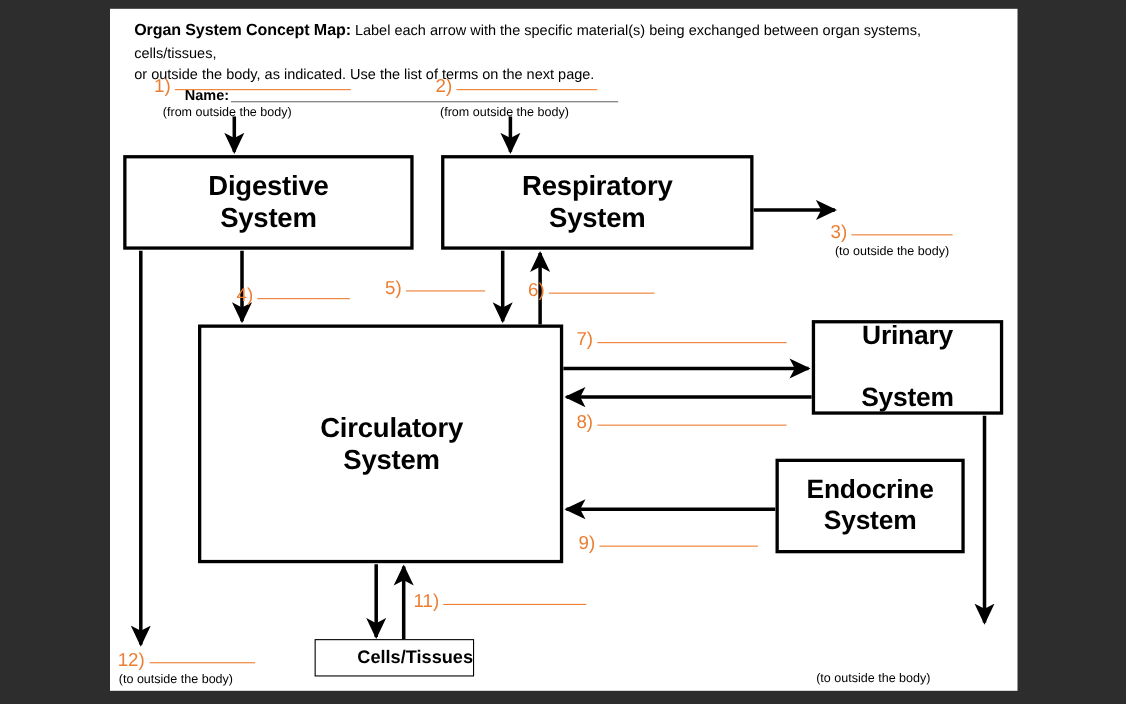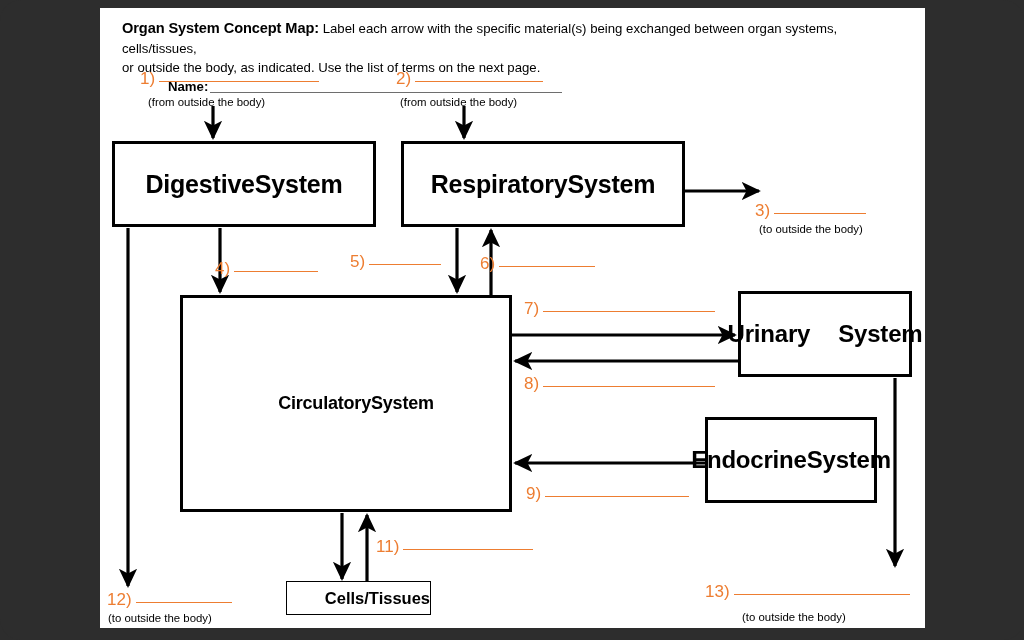--- a/index.html
+++ b/index.html
@@ -52,32 +52,32 @@
     vertical-align: -2px;
     margin-left: 2px;
   }
   
   .sysbox {
     position: absolute;
     box-sizing: border-box;
     border: 3.2px solid #000;
     background: #fff;
     display: flex;
-    flex-direction: row;
+    flex-direction: column;
     align-items: center;
     justify-content: center;
     font-weight: bold;
     color: #000;
     line-height: 1.16;
     letter-spacing: -0.2px;
   }
   .sysbox span { display: block; text-align: center; }
   .box-digestive   { left: 12px;  top: 133px; width: 264px; height: 86px;  font-size: 25px; }
   .box-respiratory { left: 301px; top: 133px; width: 284px; height: 86px;  font-size: 25px; }
-  .box-circulatory { left: 80px;  top: 287px; width: 332px; height: 217px; font-size: 18px; padding-left: 20px; }
+  .box-circulatory { left: 80px;  top: 287px; width: 332px; height: 217px; font-size: 25px; padding-left: 20px; }
   .box-urinary     { left: 638px; top: 283px; width: 174px; height: 86px;  font-size: 24px; gap: 28px; }
   .box-endocrine   { left: 605px; top: 409px; width: 172px; height: 86px;  font-size: 24px; }
   .box-cells {
     position: absolute;
     box-sizing: border-box;
     left: 186px; top: 573px; width: 145px; height: 34px;
     border: 1.6px solid #000;
     background: #fff;
     display: flex; align-items: center; justify-content: flex-end;
     font-weight: bold; font-size: 16.5px; color: #000;
@@ -233,19 +233,16 @@
 
     <div class="blank" style="left:276px; top:530px;">
       <span>11)</span><span class="line" style="width:130px;"></span>
     </div>
 
     <div class="blank" style="left:7px; top:583px;">
       <span>12)</span><span class="line" style="width:96px;"></span>
     </div>
     <div class="sub" style="left:8px; top:605px;">(to outside the body)</div>
 
-    <div class="blank" style="left:605px; top:575px;">
-      <span>13)</span><span class="line" style="width:176px;"></span>
-    </div>
     <div class="sub" style="left:642px; top:604px;">(to outside the body)</div>
 
   </div>
 </div>
 
 </body></html>

